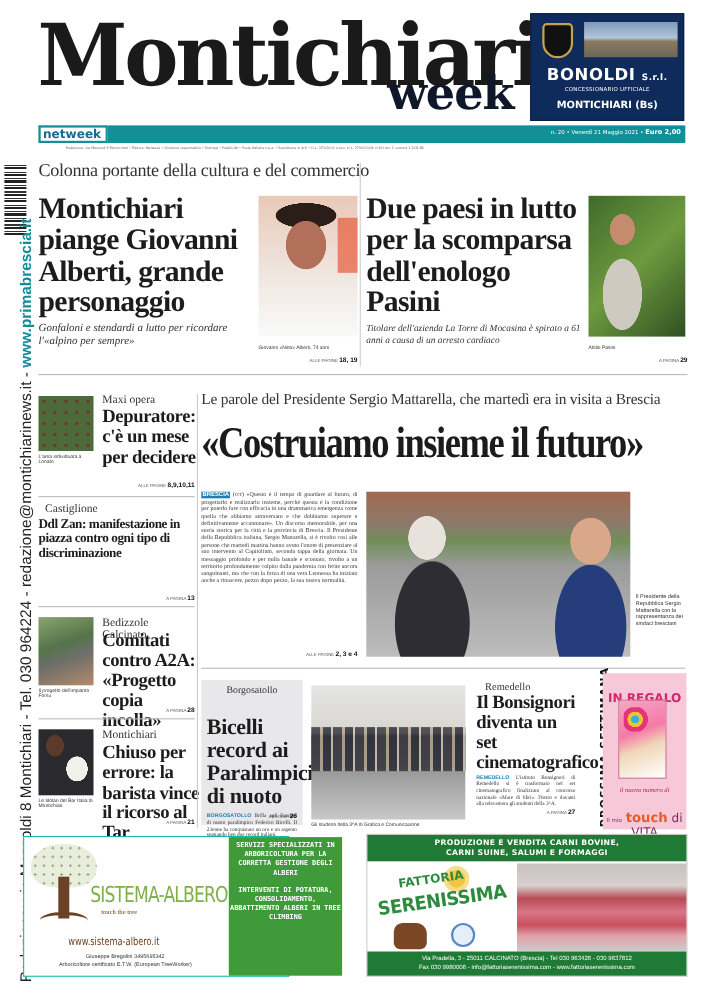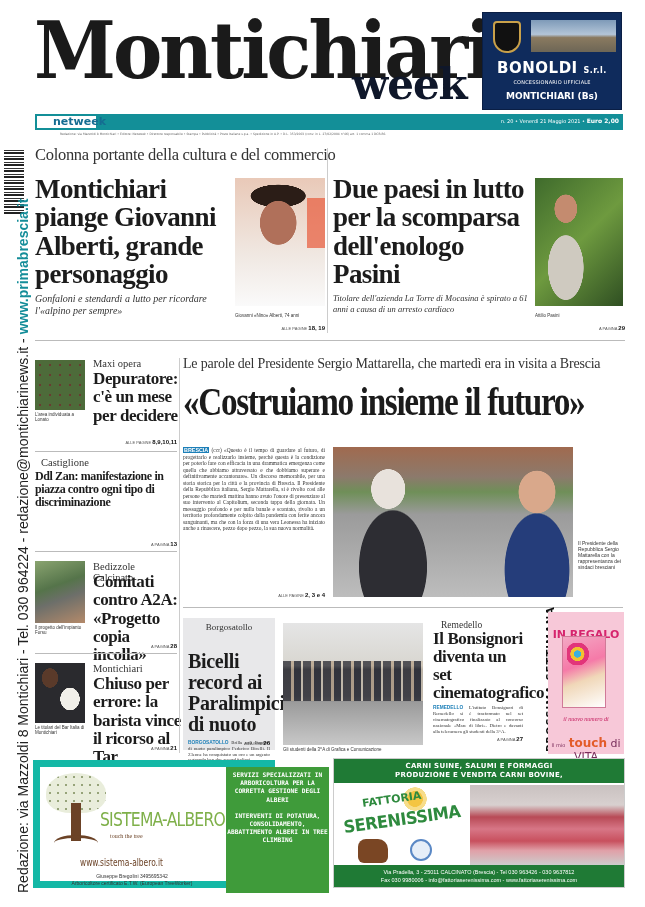--- a/index.html
+++ b/index.html
@@ -13,21 +13,21 @@
   .ad-bonoldi { position: absolute; left: 452px; top: 2px; width: 140px; height: 98px; background: #0f2b5c; border: 1px solid #0a1e44; color: #fff; text-align: center; font-family: "DejaVu Sans", sans-serif; }
   .ad-bonoldi .peugeot { position: absolute; left: 10px; top: 8px; width: 28px; height: 32px; border: 2px solid #c9a14a; border-radius: 4px 4px 14px 14px; background: #111; }
   .ad-bonoldi .building { position: absolute; left: 48px; top: 7px; width: 85px; height: 32px; background: linear-gradient(180deg, #7e9ab8 0%, #b3c5d8 45%, #8a7a60 55%, #6d6656 100%); }
   .ad-bonoldi .b-name { position: absolute; left: 0; right: 0; top: 46px; font-size: 15px; font-weight: bold; letter-spacing: 0.5px; }
   .ad-bonoldi .b-name small { font-size: 8px; }
   .ad-bonoldi .b-sub { position: absolute; left: 0; right: 0; top: 66px; font-size: 5px; letter-spacing: 0.2px; }
   .ad-bonoldi .b-loc { position: absolute; left: 0; right: 0; top: 78px; font-size: 9px; font-weight: bold; }
 
   
   .band { position: absolute; left: 35px; top: 114px; width: 588px; height: 16px; background: #138f98; }
-  .band .netweek { position: absolute; left: 0; top: 0; height: 16px; width: 63px; background: #fff; border: 2px solid #138f98; color: #156c91; font-family: "DejaVu Sans", sans-serif; font-weight: bold; font-size: 11px; line-height: 12px; padding-left: 16px; }
+  .band .netweek { position: absolute; left: 0; top: 0; height: 16px; width: 63px; background: #fff; border: 2px solid #138f98; color: #156c91; font-family: "DejaVu Sans", sans-serif; font-weight: bold; font-size: 11px; line-height: 12px; padding-left: 2px; }
   .band .issue { position: absolute; right: 4px; top: 3px; color: #fff; font-family: "DejaVu Sans", sans-serif; font-size: 5px; }
   .band .issue b { font-size: 6px; }
   .fineprint { position: absolute; left: 60px; top: 132px; width: 565px; font-family: "DejaVu Sans", sans-serif; font-size: 3px; color: #666; white-space: nowrap; overflow: hidden; }
 
   
   .strip { position: absolute; left: 0; top: 145px; width: 30px; height: 750px; }
   .barcode { position: absolute; left: 4px; top: 4px; width: 20px; height: 65px; background: repeating-linear-gradient(0deg, #222 0 2px, #fff 2px 3px, #333 3px 4px, #fff 4px 6px); }
   .strip-text { position: absolute; left: 15px; top: 748px; transform-origin: 0 0; transform: rotate(-90deg); white-space: nowrap; font-family: "Liberation Sans", sans-serif; font-size: 14px; color: #222; }
   .strip-text .web { color: #148d99; font-weight: bold; }
 
@@ -87,21 +87,21 @@
   .promo-vert span { position: absolute; left: 13px; top: 140px; transform-origin: 0 0; transform: rotate(-90deg); white-space: nowrap; font-family: "DejaVu Sans", sans-serif; font-weight: bold; font-size: 10px; letter-spacing: 1px; color: #111; }
   .promo-box { position: absolute; left: 16px; top: 0; width: 76px; height: 142px; background: #f7c8d8; text-align: center; }
   .promo-box .gift { font-family: "DejaVu Sans", sans-serif; font-weight: bold; font-size: 11px; color: #d6246d; margin-top: 16px; }
   .promo-box .book { position: absolute; left: 14px; top: 24px; width: 44px; height: 72px; background: linear-gradient(160deg, #f3a8c4 0%, #f57aa8 40%, #f0d7b8 60%, #ffffff 100%); border: 1px solid #d07a98; }
   .promo-box .book::before { content: ""; position: absolute; left: 4px; top: 6px; width: 26px; height: 22px; background: radial-gradient(circle at 40% 50%, #3ab0e0 0 18%, #f2c230 20% 36%, #e2357a 38% 60%, transparent 62%); }
   .promo-box .ital { position: absolute; left: 0; right: 0; top: 104px; font-family: "Liberation Serif", serif; font-style: italic; font-size: 6px; color: #c2185b; line-height: 7px; }
   .promo-box .brand { position: absolute; left: 0; right: 0; top: 124px; font-family: "DejaVu Sans", sans-serif; font-size: 11px; color: #7a2f5c; }
   .promo-box .brand b { color: #e35c2a; font-size: 12px; }
 
   
-  .ad-albero { position: absolute; left: 33px; top: 760px; width: 242px; height: 128px; border: 7px solid #14b8a6; background: #fff; }
+  .ad-albero { position: absolute; left: 21px; top: 760px; width: 242px; height: 128px; border: 1px solid #14b8a6; background: #fff; }
   .ad-albero .tree { position: absolute; left: 6px; top: 6px; width: 60px; height: 80px; }
   .ad-albero .tree .canopy { position: absolute; left: 0; top: 0; width: 60px; height: 40px; border-radius: 50% 50% 40% 40%; background: radial-gradient(circle, #8b9a6b 0 20%, transparent 22%) 0 0/8px 8px, #e7ecd8; opacity: 0.9; }
   .ad-albero .tree .trunk { position: absolute; left: 25px; top: 30px; width: 10px; height: 38px; background: #6b4226; }
   .ad-albero .tree .roots { position: absolute; left: 8px; top: 62px; width: 44px; height: 16px; border-top: 3px solid #6b4226; border-radius: 50% 50% 0 0; }
   .ad-albero .name { position: absolute; left: 60px; top: 40px; font-family: "DejaVu Sans", sans-serif; font-size: 20px; color: #7fb04a; letter-spacing: -1px; transform: scaleX(0.78); transform-origin: 0 0; white-space: nowrap; }
   .ad-albero .tag { position: absolute; left: 70px; top: 66px; font-family: "Liberation Serif", serif; font-size: 6px; color: #6b4226; }
   .ad-albero .web { position: absolute; left: 40px; top: 90px; font-family: "DejaVu Sans", sans-serif; font-size: 10px; color: #6b4226; transform: scaleX(0.75); transform-origin: 0 0; white-space: nowrap; }
   .ad-albero .contact { position: absolute; left: 6px; top: 106px; width: 172px; text-align: center; font-family: "Liberation Sans", sans-serif; font-size: 5px; line-height: 7px; color: #333; }
   .ad-albero .green { position: absolute; left: 186px; top: 0; width: 103px; height: 126px; background: #3f9b3a; color: #fff; text-align: center; font-family: "DejaVu Sans Mono", monospace; font-weight: bold; font-size: 6.2px; line-height: 8.2px; padding-top: 4px; }
   .ad-albero .green p + p { margin-top: 8px; }
@@ -245,22 +245,22 @@
       <div>Arboricoltore certificato E.T.W. (European TreeWorker)</div>
     </div>
   <div class="green">
     <p>SERVIZI SPECIALIZZATI IN ARBORICOLTURA PER LA CORRETTA GESTIONE DEGLI ALBERI</p>
     <p>INTERVENTI DI POTATURA, CONSOLIDAMENTO, ABBATTIMENTO ALBERI IN TREE CLIMBING</p>
   </div>
 </aside>
 
 <aside class="ad-fattoria">
   <div class="top">
+      <div>PRODUZIONE E VENDITA CARNI BOVINE,</div>
       <div>CARNI SUINE, SALUMI E FORMAGGI</div>
-      <div>PRODUZIONE E VENDITA CARNI BOVINE,</div>
     </div>
   <div class="logo">
     <div class="sun"></div>
     <div class="w1">FATTORIA</div>
     <div class="w2">SERENISSIMA</div>
     <div class="cow"></div>
     <div class="cert"></div>
   </div>
   <div class="meat"></div>
   <div class="bottom">

